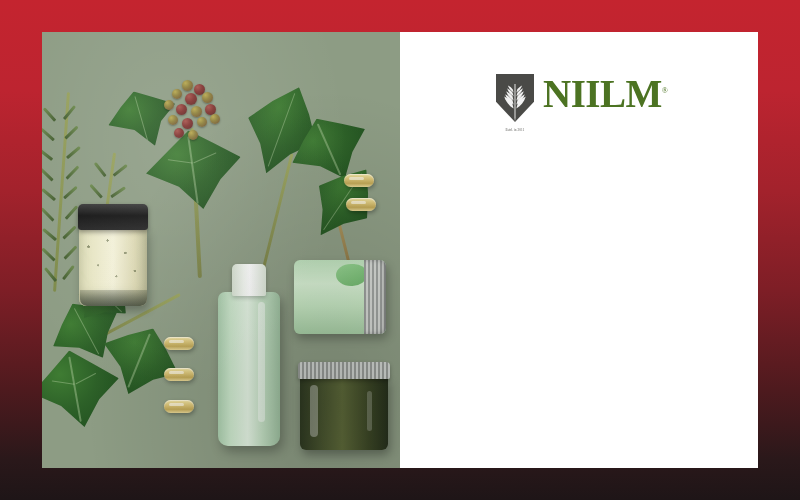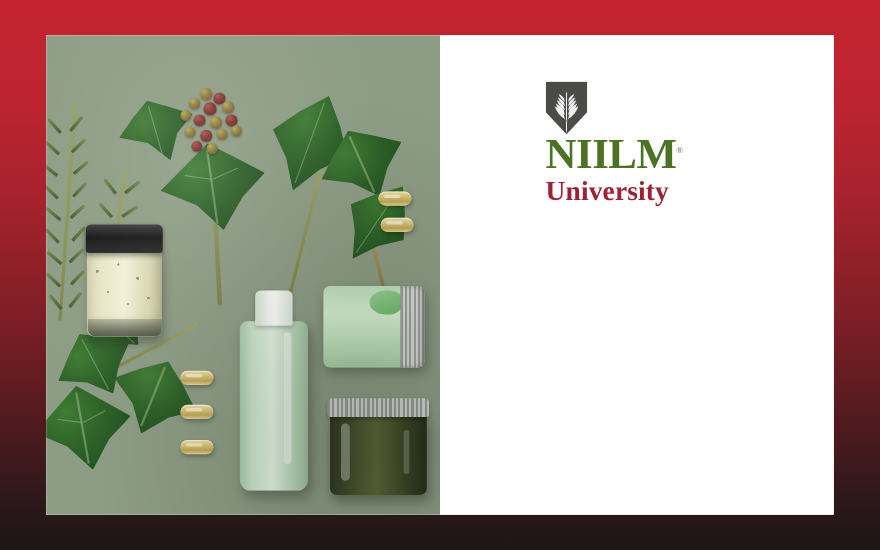--- a/index.html
+++ b/index.html
@@ -203,21 +203,21 @@
   
   #panel {
     flex: 1 1 auto;
     background: #ffffff;
     padding: 28px 30px 0 56px;
     display: flex;
     flex-direction: column;
   }
 
   
-  #logo { display:flex; align-items:flex-start; gap:9px; margin: 14px 0 0 40px; flex-direction: column; }
+  #logo { display:flex; align-items:flex-start; gap:9px; margin: 14px 0 0 40px; }
   #shield { position:relative; width:38px; height:58px; flex:0 0 38px; }
   #shield .shield-shape {
     position:absolute; left:0; top:0; width:38px; height:48px;
     background:#4a4a47;
     clip-path: polygon(0% 0%, 100% 0%, 100% 58%, 50% 100%, 0% 58%);
   }
   #logo-estd {
     position:absolute; left:0; bottom:0; width:38px;
     text-align:center; font-size:3.4px; letter-spacing:.1px;
     color:#5c5c58; font-family:"Liberation Serif", serif; line-height:1;
@@ -424,21 +424,20 @@
               <path d="M20.4 18.4 C23.2 16.8 25.2 14.5 26.1 11.5 C24.3 12.4 22.5 13.7 21.3 15.3 Z"></path>
             </g>
 
             <path d="M18.55 10 L19.45 10 L19.45 44 L19 47.5 L18.55 44 Z" fill="#ffffff" opacity="0.95"></path>
           </svg>
           <div id="logo-estd">Estd. in 2011</div>
         </div>
 
         <div id="logo-words">
           <div id="logo-niilm"><span>NIILM</span><span id="logo-reg">®</span></div>
-          <div id="logo-university">University</div>
         </div>
 
       </div>
 
 
     </div>
 
   </div>
 </div>
 

